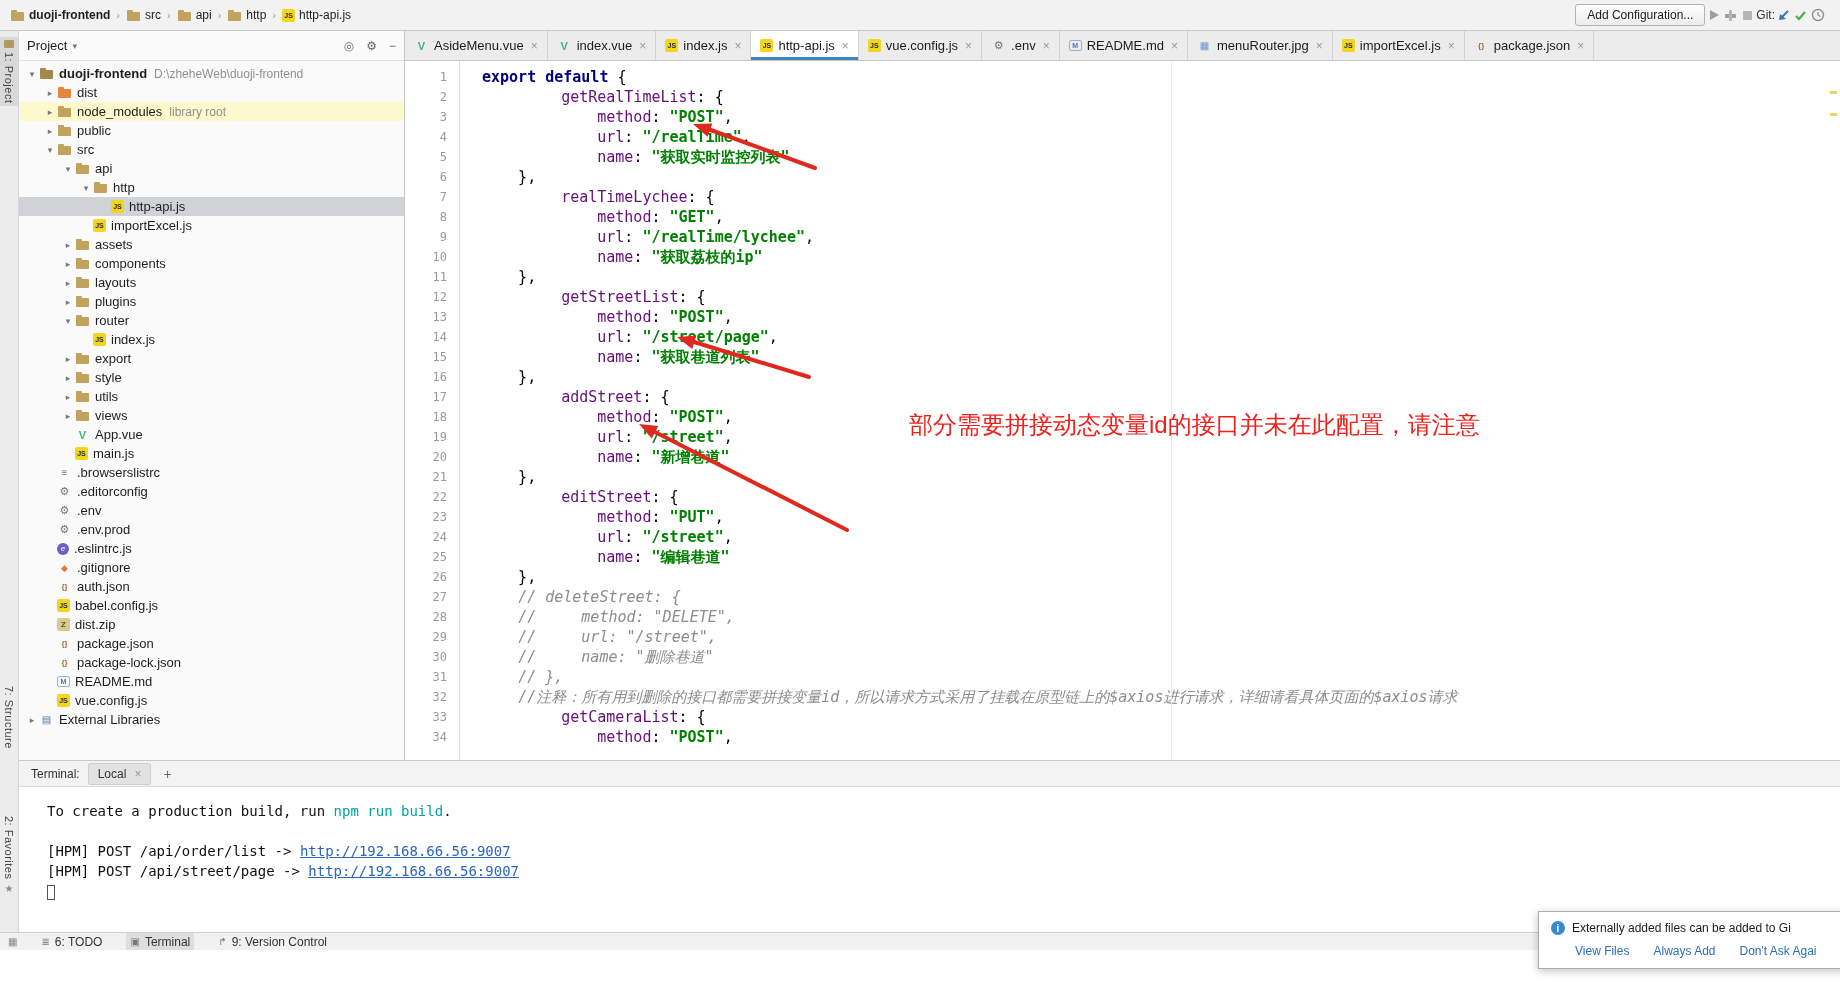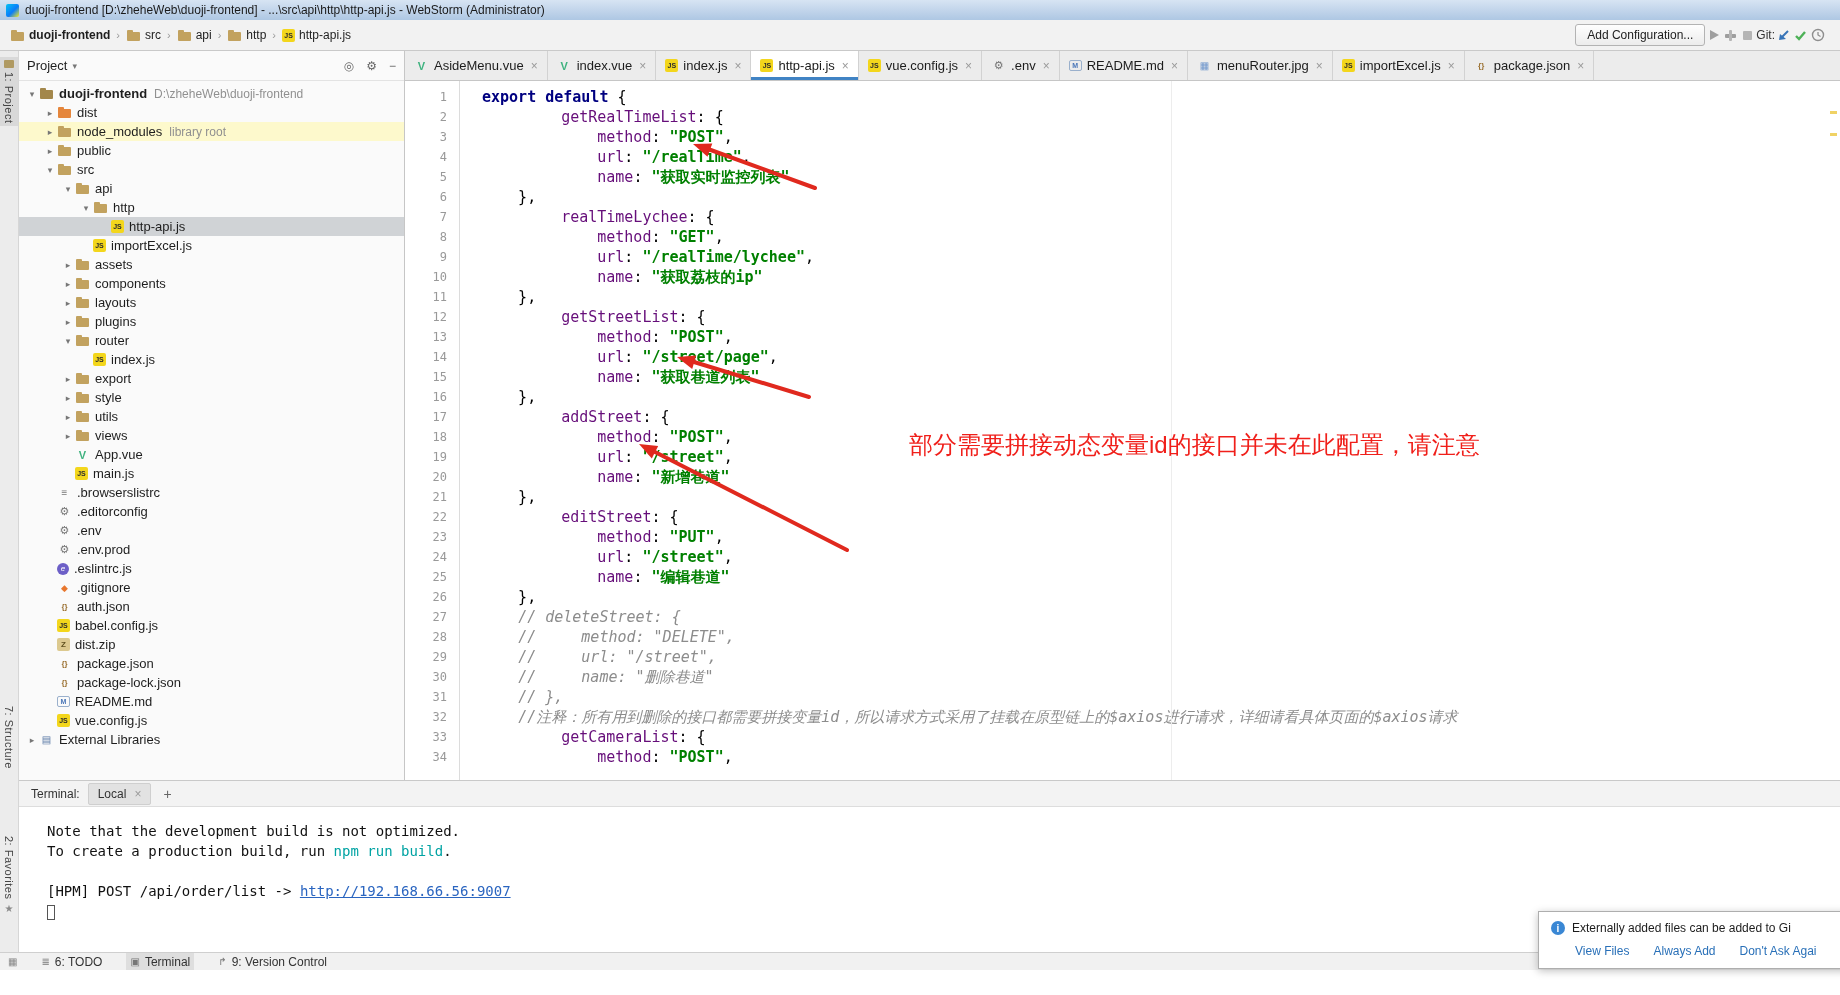--- a/index.html
+++ b/index.html
@@ -123,24 +123,20 @@
   .notif-row { display:flex; align-items:center; gap:7px; color:#1c1c1c; }
   .info-icon { width:14px; height:14px; border-radius:50%; background:#3a87d4; color:#fff; font-size:10px; font-weight:bold; display:inline-flex; align-items:center; justify-content:center; flex:none; }
   .notif-actions { margin-top:9px; display:flex; gap:24px; padding-left:24px; }
   .notif-action { color:#2970b8; }
 </style>
 </head>
 <body>
 
 <div class="app">
 
-  <div class="titlebar">
-    <span class="ws-logo"></span>
-    <span class="title-text">duoji-frontend [D:\zheheWeb\duoji-frontend] - ...\src\api\http\http-api.js - WebStorm (Administrator)</span>
-  </div>
 
 
   <div class="toolbar">
     <div class="crumbs" id="crumbs">
         <span class="crumb bold">
           <span class="ficon fi-folder"></span>
           <span>duoji-frontend</span>
         </span>
         <span class="crumb-sep">›</span>
         <span class="crumb">
@@ -521,24 +517,24 @@
           <span>Terminal:</span>
           <span id="termtabs" style="display:flex;gap:6px;">
               <span class="term-tab">
                 <span>Local</span>
                 <span class="tab-close">×</span>
               </span>
             </span>
           <span class="term-add">+</span>
         </div>
         <div class="terminal-content" id="termlines">
-            <div class="term-line"><span class="tseg-t">Note that the development build is not optimized.</span></div>
             <div class="term-line"><span class="tseg-t">To create a production build, run </span><span class="tseg-cmd">npm run build</span><span class="tseg-t">.</span></div>
             <div class="term-line">&nbsp;</div>
             <div class="term-line"><span class="tseg-t">[HPM] POST /api/order/list -&gt; </span><span class="tseg-link">http://192.168.66.56:9007</span></div>
+            <div class="term-line"><span class="tseg-t">[HPM] POST /api/street/page -&gt; </span><span class="tseg-link">http://192.168.66.56:9007</span></div>
             <div class="term-line"><span class="cursor"></span></div>
           </div>
       </div>
     </div>
   </div>
 
   <div class="statusbar">
     <span class="corner-ico">▦</span>
     <span id="status-left" style="display:flex;gap:20px;height:100%;align-items:center;">
         <span class="status-item">

